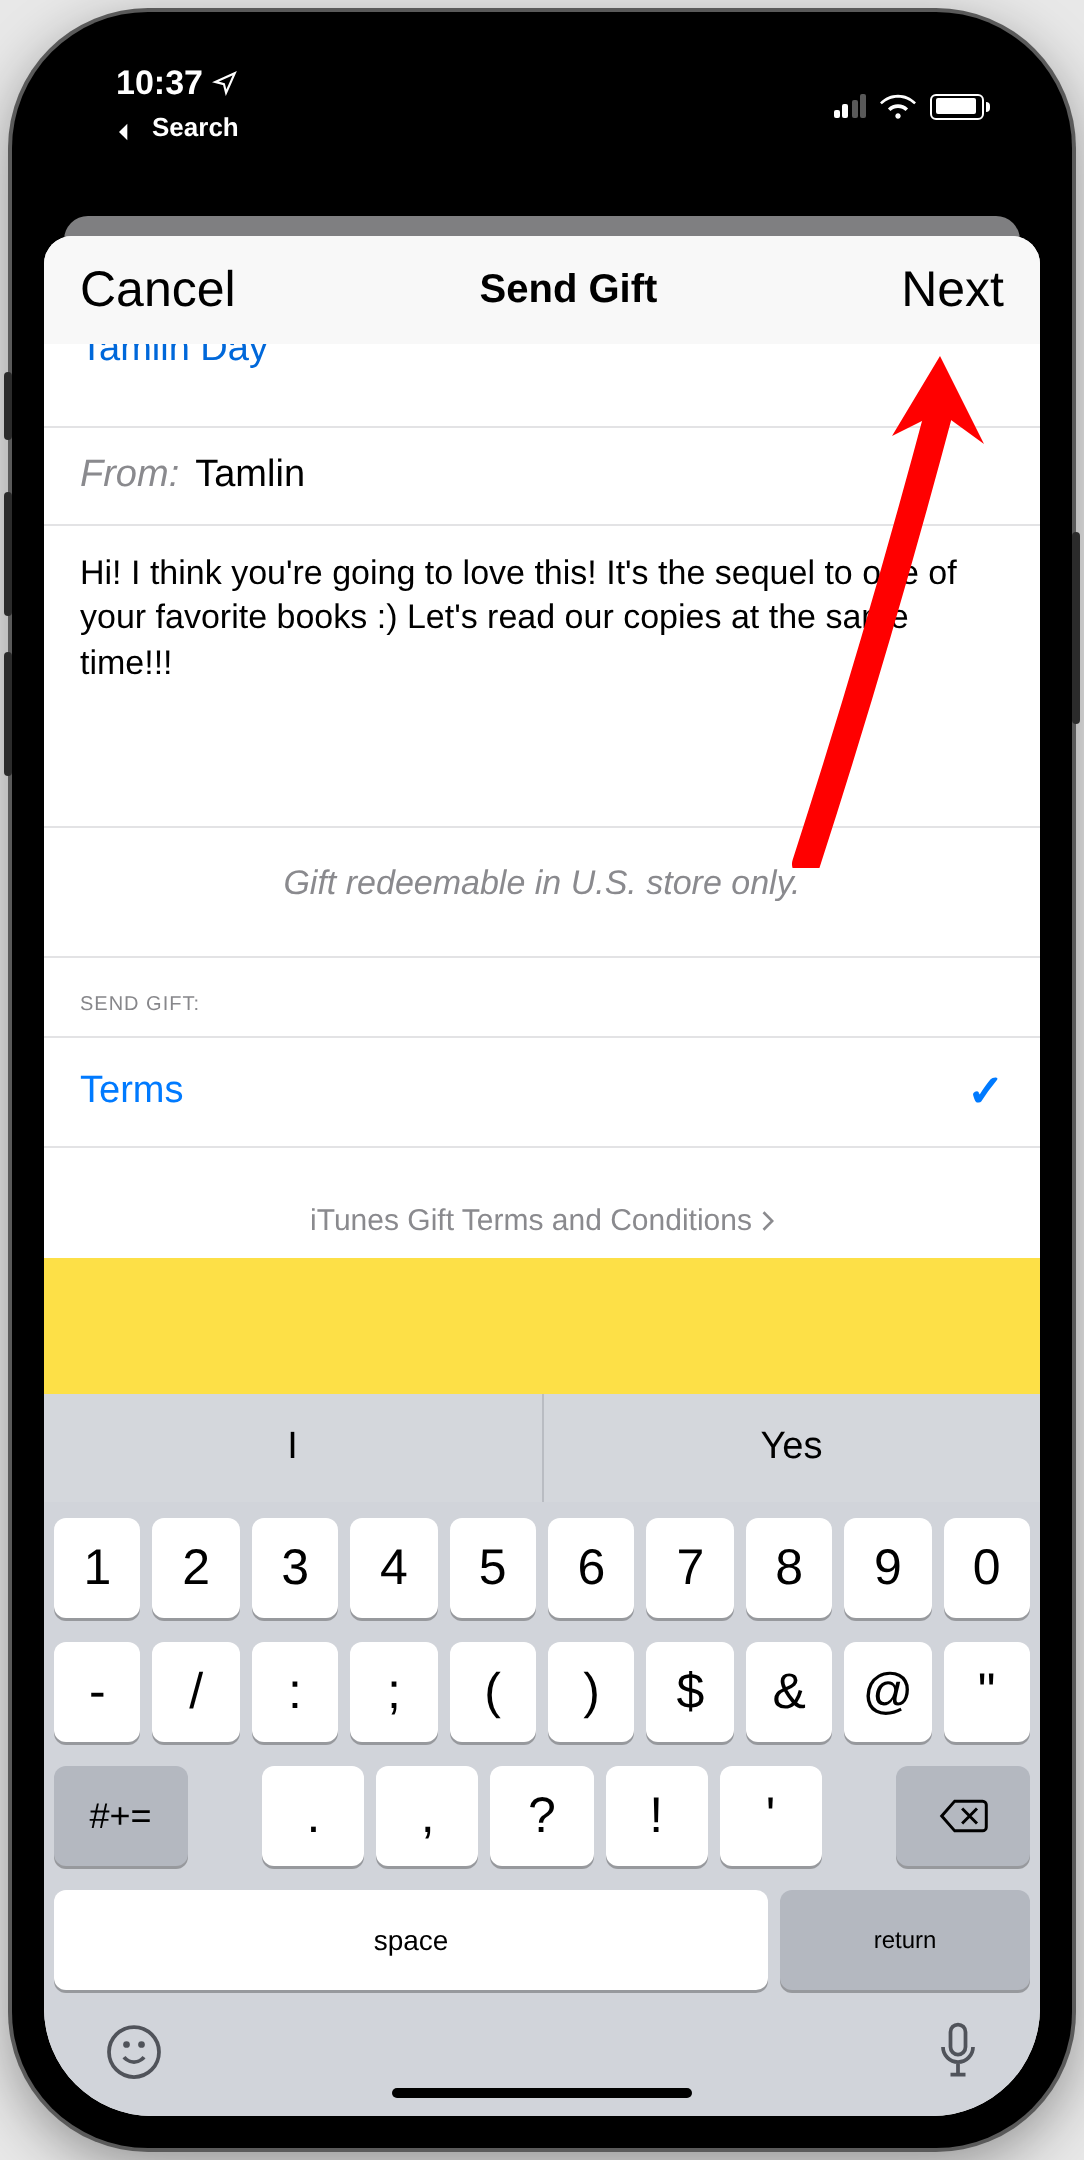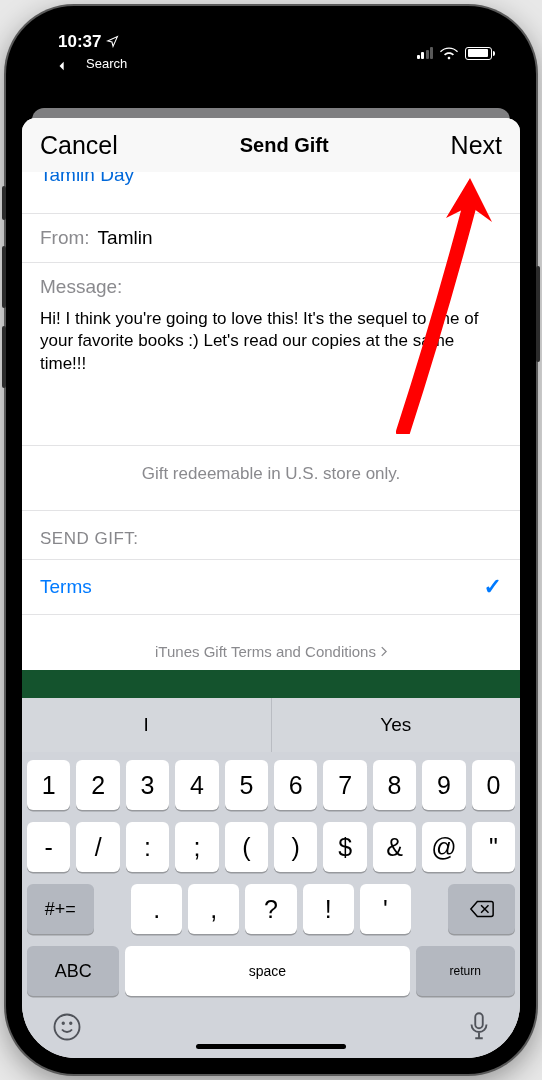--- a/index.html
+++ b/index.html
@@ -9,43 +9,43 @@
     .sb-left-1 { left:-4px; top:180px; width:4px; height:34px; }
     .sb-left-2 { left:-4px; top:240px; width:4px; height:62px; }
     .sb-left-3 { left:-4px; top:320px; width:4px; height:62px; }
     .sb-right  { right:-4px; top:260px; width:4px; height:96px; }
     .screen { width:100%; height:100%; background:#000; border-radius:54px; overflow:hidden; position:relative; }
     .notch { position:absolute; top:0; left:50%; transform:translateX(-50%); width:220px; height:34px; background:#000; border-bottom-left-radius:20px; border-bottom-right-radius:20px; z-index:50; }
     .status-bar { height:52px; display:flex; justify-content:space-between; align-items:center; padding:0 28px 0 36px; color:#fff; font-size:17px; font-weight:600; }
     .status-left { display:flex; align-items:center; gap:6px; padding-top:6px; flex-direction:column; align-items:flex-start; }
     .status-time-row { display:flex; align-items:center; gap:5px; }
     .status-right { display:flex; align-items:center; gap:7px; padding-top:10px; }
-    .back-search { font-size:13px; font-weight:400; display:flex; align-items:flex-end; gap:20px; margin-top:-2px; }
+    .back-search { font-size:13px; font-weight:700; display:flex; align-items:flex-end; gap:10px; margin-top:-2px; }
     .signal-bars { display:flex; align-items:flex-end; gap:1.5px; height:12px; }
     .signal-bars span { width:3px; background:#fff; opacity:.35; border-radius:1px; }
     .signal-bars span.on { opacity:1; }
     .signal-bars span:nth-child(1){height:4px}.signal-bars span:nth-child(2){height:7px}.signal-bars span:nth-child(3){height:9px}.signal-bars span:nth-child(4){height:12px}
     .wifi-icon svg, .loc-icon svg { display:block; }
     .battery { width:27px; height:13px; border:1.5px solid #fff; border-radius:3px; position:relative; }
     .battery::after { content:""; position:absolute; right:-4px; top:3px; width:2.5px; height:5px; background:#fff; border-radius:0 2px 2px 0; }
     .battery-fill { position:absolute; left:1.5px; top:1.5px; bottom:1.5px; width:20px; background:#fff; border-radius:1px; }
     .sheet-back { position:absolute; top:86px; left:10px; right:10px; height:16px; background:#7f7f81; border-top-left-radius:12px; border-top-right-radius:12px; }
     .sheet { position:absolute; top:96px; left:0; right:0; bottom:0; background:#f8f8f8; border-top-left-radius:14px; border-top-right-radius:14px; display:flex; flex-direction:column; }
     .nav-bar { height:54px; display:flex; align-items:center; justify-content:space-between; padding:0 18px; background:#f8f8f8; border-top-left-radius:14px; border-top-right-radius:14px; }
     .nav-btn { color:#000; font-size:25px; }
     .nav-title { font-weight:600; font-size:20px; color:#000; }
-    .content { flex:1; background:#14532d; overflow:hidden; }
+    .content { flex:1; background:#fde047; overflow:hidden; }
     .row { padding:13px 18px; border-bottom:1px solid #e3e3e5; font-size:19px; color:#000; display:flex; gap:8px; background:#fff; }
-    .row .lbl { color:#8a8a8e; }
+    .row .lbl { color:#8a8a8e;font-style:italic; }
     .to-row { padding-top:6px; }
     .to-name { color:#0068da; font-weight:500; }
     .msg-row { flex-direction:column; gap:10px; padding-bottom:70px; }
     .msg-text { font-size:17px; line-height:1.32; color:#000; }
-    .note { text-align:center; color:#8a8a8e; font-size:17px; padding:18px 18px 26px; background:#fff; border-bottom:1px solid #e3e3e5; }
-    .section-hdr { padding:18px 18px 10px; font-size:17px; color:#87878b; letter-spacing:.5px; background:#fff; }
+    .note { text-align:center; color:#8a8a8e; font-size:17px; padding:18px 18px 26px; background:#fff; border-bottom:1px solid #e3e3e5;font-style:italic; }
+    .section-hdr { padding:18px 18px 10px; font-size:10px; color:#87878b; letter-spacing:.5px; background:#fff; }
     .date-row { padding:14px 18px; display:flex; justify-content:space-between; align-items:center; font-size:19px; color:#007aff; border-top:1px solid #e3e3e5; border-bottom:1px solid #e3e3e5; background:#fff; }
     .check { color:#007aff; font-size:22px; font-weight:700; }
     .terms { text-align:left; color:#8a8a8e; font-size:15px; padding:28px 0 10px; display:flex; align-items:center; justify-content:center; gap:4px; background:#fff; }
     .keyboard { background:#d1d4da; padding-bottom:10px; }
     .suggest-bar { height:54px; display:flex; align-items:stretch; background:#d4d7dc; }
     .suggest { flex:1; display:flex; align-items:center; justify-content:center; font-size:19px; color:#000; border-right:1px solid #b9bcc2; }
     .suggest:last-child { border-right:none; }
     .key-rows { padding:8px 5px 6px; display:flex; flex-direction:column; gap:12px; }
     .key-row { display:flex; gap:6px; }
     .key { flex:1; height:50px; background:#fff; border-radius:6px; box-shadow:0 1.5px 0 rgba(0,0,0,.28); display:flex; align-items:center; justify-content:center; font-size:25px; color:#000; }
@@ -115,21 +115,20 @@
 
       <div class="content">
         <div class="row to-row">
           <span class="to-name" style="overflow:hidden; height:22px; position:relative; top:-14px;">Tamlin Day</span>
         </div>
         <div class="row">
           <span class="lbl">From:</span>
           <span>Tamlin</span>
         </div>
         <div class="row msg-row">
-          <span class="lbl">Message:</span>
           <div class="msg-text">Hi! I think you're going to love this! It's the sequel to one of your favorite books :) Let's read our copies at the same time!!!</div>
         </div>
         <div class="note">Gift redeemable in U.S. store only.</div>
         <div class="section-hdr">SEND GIFT:</div>
         <div class="date-row">
           <span>Terms</span>
           <span class="check">✓</span>
         </div>
         <div class="terms">
           <span>iTunes Gift Terms and Conditions</span>
@@ -179,21 +178,20 @@
             <div class="key">'</div>
             <div class="key gap"></div>
             <div class="key fn fn-wide">
               <svg width="26" height="20" viewBox="0 0 28 20" fill="none" stroke="#000" stroke-width="1.6">
                   <path d="M9 2h15a2 2 0 0 1 2 2v12a2 2 0 0 1-2 2H9l-7-8 7-8z"></path>
                   <path d="M13 6l8 8M21 6l-8 8"></path>
                 </svg>
             </div>
           </div>
           <div class="key-row">
-            <div class="key abc">ABC</div>
             <div class="key space">space</div>
             <div class="key return">return</div>
           </div>
         </div>
         <div class="bottom-row">
           <span>
             <svg width="30" height="30" viewBox="0 0 24 24" fill="none" stroke="#50535a" stroke-width="1.5">
                 <circle cx="12" cy="12" r="10"></circle>
                 <path d="M8 14s1.5 2 4 2 4-2 4-2"></path>
                 <circle cx="9" cy="9" r=".6" fill="#50535a"></circle>

